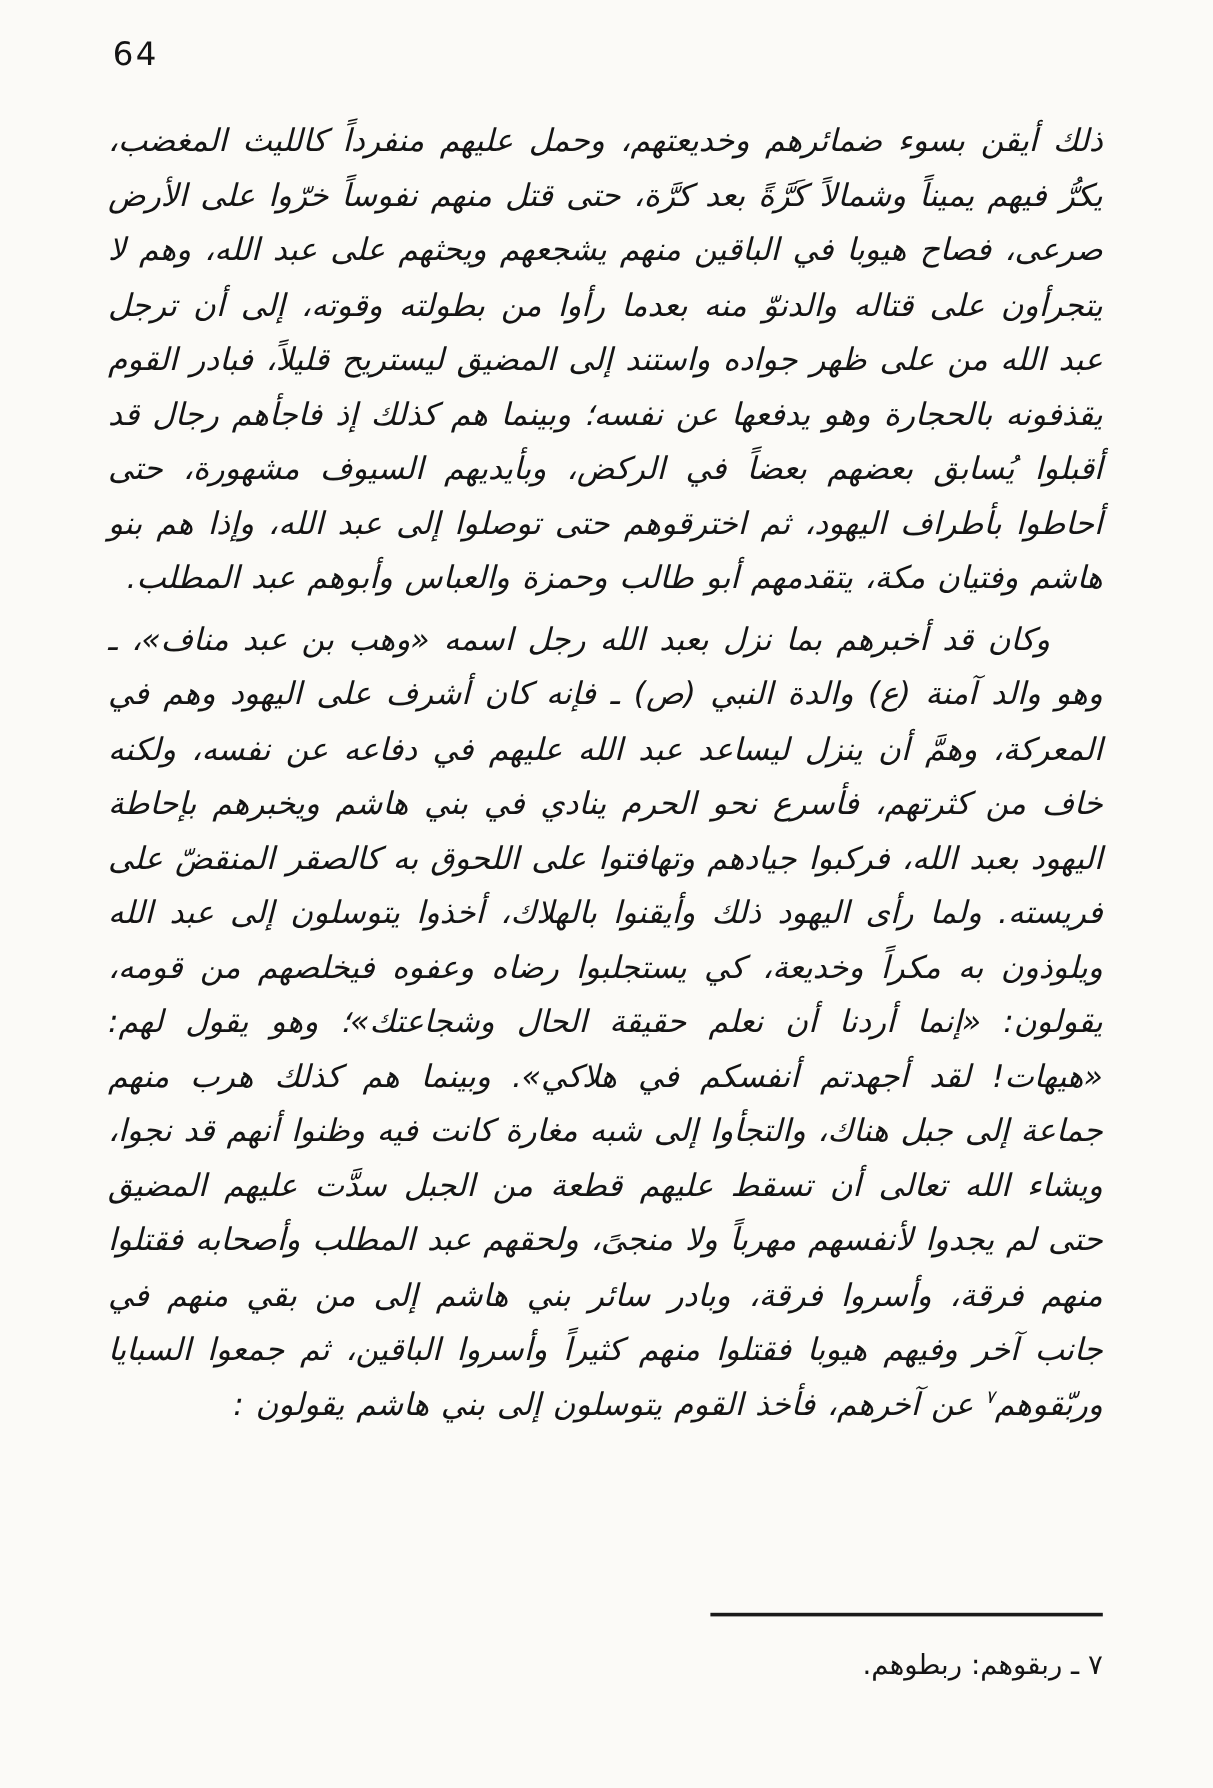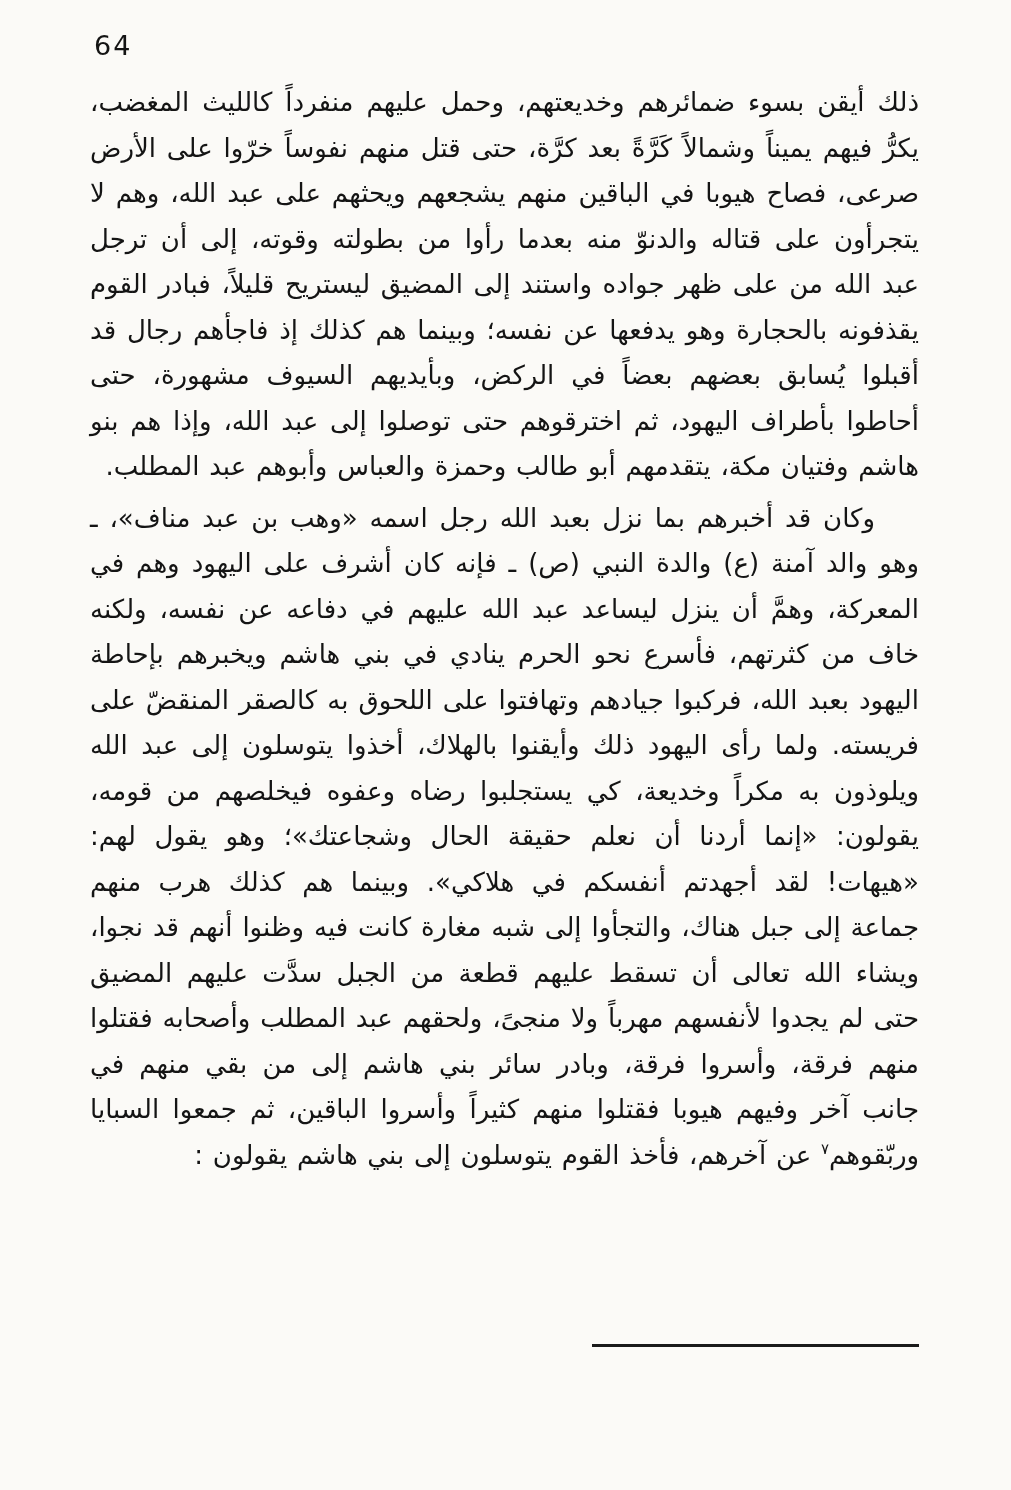--- a/index.html
+++ b/index.html
@@ -22,24 +22,25 @@
   .page-number {
     position: absolute;
     top: 30px;
     left: 94px;
     font-size: 27px;
     letter-spacing: 2px;
     direction: rtl;
   }
   .text-block {
     position: absolute;
-    top: 80px;
+    top: 96px;
     right: 92px;
     left: 90px;
     direction: rtl;
+    font-style: italic;
   }
   p.para {
     margin: 0;
     font-size: 26px;
     line-height: 45.5px;
     text-align: justify;
     text-justify: inter-word;
     word-spacing: 1.5px;
   }
   p.para + p.para {
@@ -82,14 +83,15 @@
   <div class="page-number">64</div>
 
   <div class="text-block" dir="rtl">
     <p class="para">ذلك أيقن بسوء ضمائرهم وخديعتهم، وحمل عليهم منفرداً كالليث المغضب، يكرُّ فيهم يميناً وشمالاً كَرَّةً بعد كرَّة، حتى قتل منهم نفوساً خرّوا على الأرض صرعى، فصاح هيوبا في الباقين منهم يشجعهم ويحثهم على عبد الله، وهم لا يتجرأون على قتاله والدنوّ منه بعدما رأوا من بطولته وقوته، إلى أن ترجل عبد الله من على ظهر جواده واستند إلى المضيق ليستريح قليلاً، فبادر القوم يقذفونه بالحجارة وهو يدفعها عن نفسه؛ وبينما هم كذلك إذ فاجأهم رجال قد أقبلوا يُسابق بعضهم بعضاً في الركض، وبأيديهم السيوف مشهورة، حتى أحاطوا بأطراف اليهود، ثم اخترقوهم حتى توصلوا إلى عبد الله، وإذا هم بنو هاشم وفتيان مكة، يتقدمهم أبو طالب وحمزة والعباس وأبوهم عبد المطلب.</p>
 
     <p class="para indent"><span>وكان قد أخبرهم بما نزل بعبد الله رجل اسمه «وهب بن عبد مناف»، ـ وهو والد آمنة (ع) والدة النبي (ص) ـ فإنه كان أشرف على اليهود وهم في المعركة، وهمَّ أن ينزل ليساعد عبد الله عليهم في دفاعه عن نفسه، ولكنه خاف من كثرتهم، فأسرع نحو الحرم ينادي في بني هاشم ويخبرهم بإحاطة اليهود بعبد الله، فركبوا جيادهم وتهافتوا على اللحوق به كالصقر المنقضّ على فريسته. ولما رأى اليهود ذلك وأيقنوا بالهلاك، أخذوا يتوسلون إلى عبد الله ويلوذون به مكراً وخديعة، كي يستجلبوا رضاه وعفوه فيخلصهم من قومه، يقولون: «إنما أردنا أن نعلم حقيقة الحال وشجاعتك»؛ وهو يقول لهم: «هيهات! لقد أجهدتم أنفسكم في هلاكي». وبينما هم كذلك هرب منهم جماعة إلى جبل هناك، والتجأوا إلى شبه مغارة كانت فيه وظنوا أنهم قد نجوا، ويشاء الله تعالى أن تسقط عليهم قطعة من الجبل سدَّت عليهم المضيق حتى لم يجدوا لأنفسهم مهرباً ولا منجىً، ولحقهم عبد المطلب وأصحابه فقتلوا منهم فرقة، وأسروا فرقة، وبادر سائر بني هاشم إلى من بقي منهم في جانب آخر وفيهم هيوبا فقتلوا منهم كثيراً وأسروا الباقين، ثم جمعوا السبايا وربّقوهم</span><sup class="note-ref">٧</sup><span> عن آخرهم، فأخذ القوم يتوسلون إلى بني هاشم يقولون :</span></p>
   </div>
 
   <hr class="footnote-rule">
 
+  <div class="footnote-text">٧ ـ ربقوهم: ربطوهم.</div>
 
 </div>
 
 </body></html>

